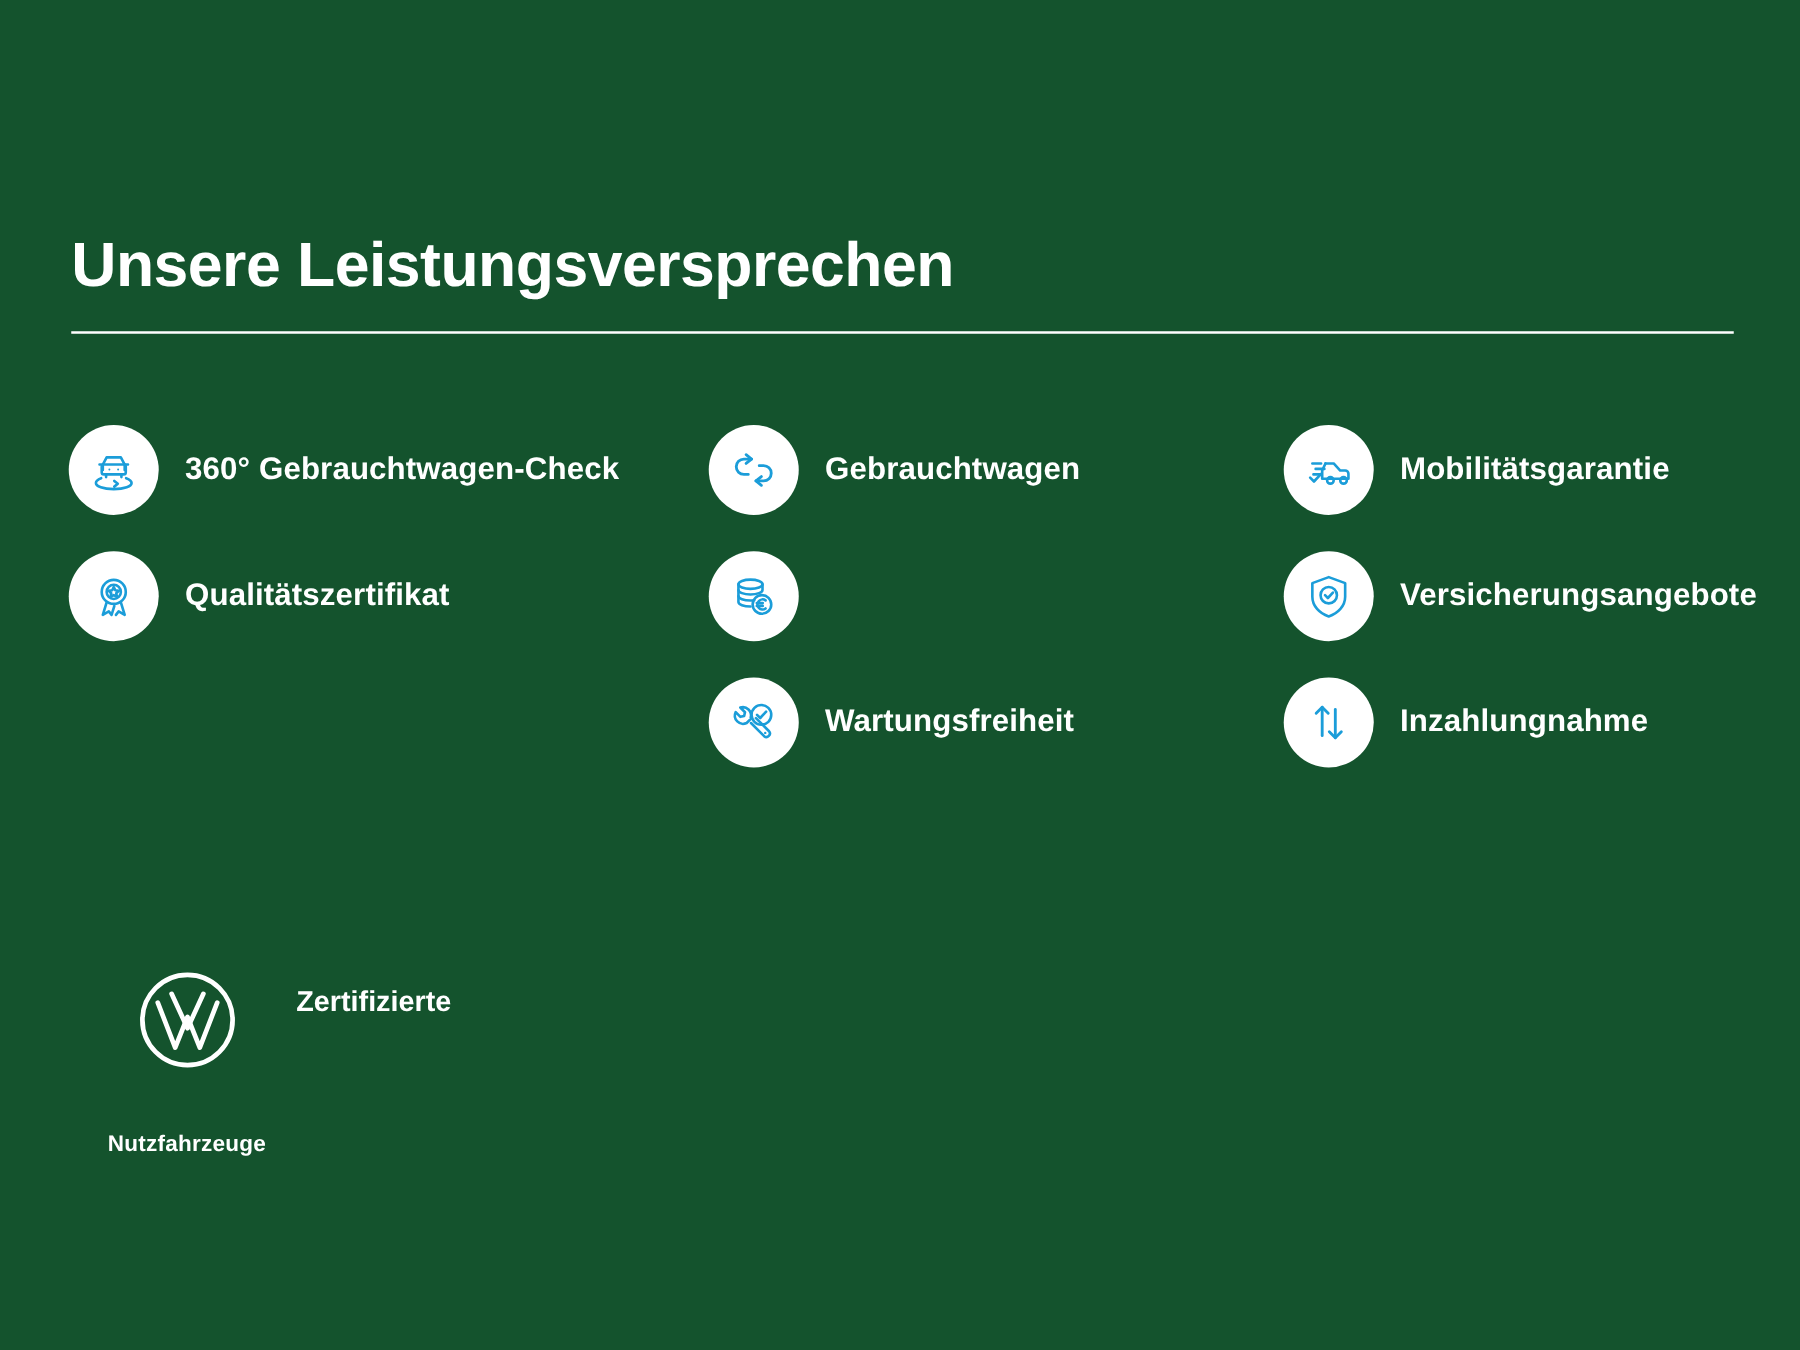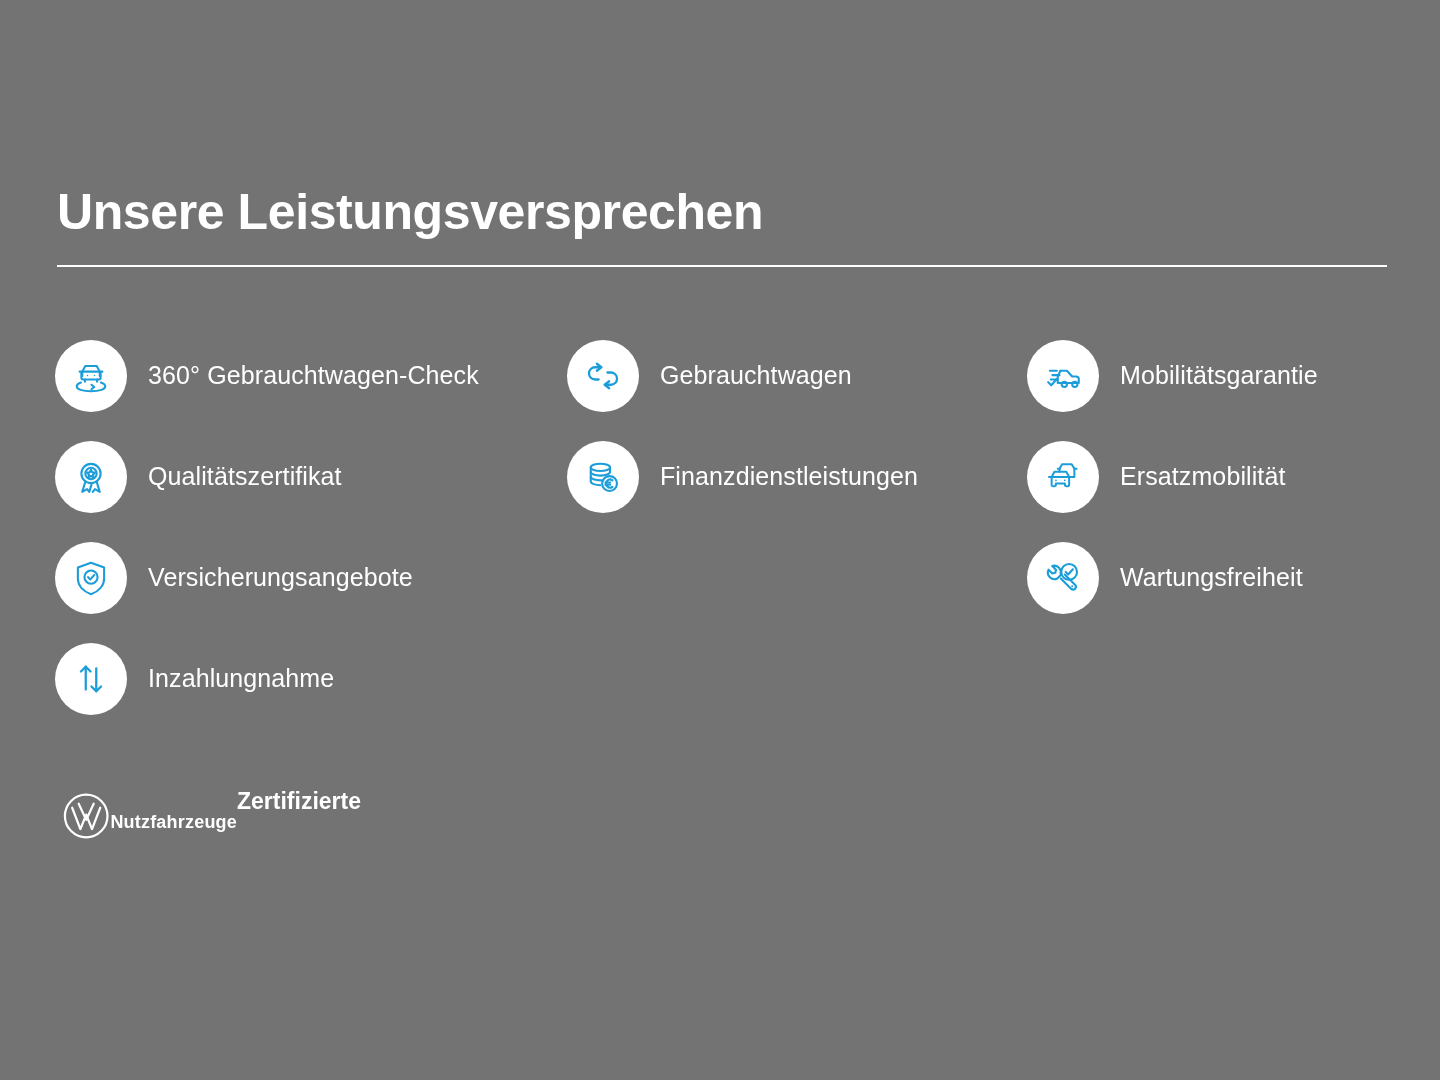--- a/index.html
+++ b/index.html
@@ -11,21 +11,21 @@
     height: 1080px;
     background: #05AEF0;
     font-family: "Liberation Sans", sans-serif;
     overflow: hidden;
     position: relative;
   }
 
   .slide {
     position: absolute;
     inset: 0;
-    background: #737373;
+    background: #14532d;
   }
 
   
   .header {
     position: absolute;
     left: 57px;
     top: 186px;
     width: 1330px;
   }
   .page-title {
@@ -74,42 +74,43 @@
     align-items: center;
     justify-content: center;
   }
   .icon-badge svg {
     display: block;
     width: 42px;
     height: 42px;
   }
   .feature-label {
     font-size: 25px;
-    font-weight: 400;
+    font-weight: 700;
     color: #FFFFFF;
     letter-spacing: 0.1px;
     white-space: nowrap;
     line-height: 1.1;
     text-align: right;
   }
 
   
   .brand {
     position: absolute;
     left: 62px;
     top: 775px;
     display: flex;
     align-items: flex-start;
     gap: 0;
   }
   .brand-mark {
     width: 175px;
     display: flex;
-    flex-direction: row;
+    flex-direction: column;
     align-items: center;
+    gap: 36px;
   }
   .vw-logo {
     width: 82px;
     height: 82px;
     display: block;
   }
   .brand-sub {
     margin-top: 12px;
     font-size: 18px;
     font-weight: 700;
@@ -198,37 +199,22 @@
         <svg viewBox="0 0 48 48" fill="none" stroke="#1B9DD9" stroke-width="2.4" stroke-linecap="round" stroke-linejoin="round">
           <ellipse cx="21" cy="13" rx="11" ry="4.2"></ellipse>
           <path d="M10 13v5.2c0 2.3 4.9 4.2 11 4.2s11-1.9 11-4.2V13"></path>
           <path d="M10 18.5v5.2c0 2.3 4.9 4.2 11 4.2 1.2 0 2.4-.1 3.4-.2"></path>
           <path d="M10 24v5.2c0 2.3 4.9 4.2 11 4.2"></path>
           <circle cx="31.5" cy="31.5" r="8.5"></circle>
           <path d="M34.8 27.8a4.6 4.6 0 1 0 0 7.4"></path>
           <path d="M26.8 30.2h5.4M26.8 32.8h5.4"></path>
         </svg>
       </span>
-      <span class="feature-label">Finanzdienstleistungen</span>
-    </div>
-
-    <div class="feature">
-      <span class="icon-badge">
-        <svg viewBox="0 0 48 48" fill="none" stroke="#1B9DD9" stroke-width="2.3" stroke-linecap="round" stroke-linejoin="round">
-          <path d="M20 18v-3.5l3-5h11l3 5V24h-5"></path>
-          <path d="M18 14.5h2.5M37 14.5h2.5"></path>
-          <path d="M11 29v-5l3.2-6h13.6L31 24v9a1.6 1.6 0 0 1-1.6 1.6h-1.6A1.6 1.6 0 0 1 26.2 33v-1.6H15.8V33a1.6 1.6 0 0 1-1.6 1.6h-1.6A1.6 1.6 0 0 1 11 33z"></path>
-          <path d="M11 24h20"></path>
-          <path d="M8 24h3M31 24h3"></path>
-          <circle cx="16" cy="27.8" r="1" fill="#1B9DD9" stroke="none"></circle>
-          <circle cx="26" cy="27.8" r="1" fill="#1B9DD9" stroke="none"></circle>
-        </svg>
-      </span>
-      <span class="feature-label">Ersatzmobilität</span>
-    </div>
+    </div>
+
 
     <div class="feature">
       <span class="icon-badge">
         <svg viewBox="0 0 48 48" fill="none" stroke="#1B9DD9" stroke-width="2.4" stroke-linecap="round" stroke-linejoin="round">
           <path d="M24 6.5L9 12v12.5C9 33 15.5 39.5 24 42.5c8.5-3 15-9.5 15-18V12z"></path>
           <circle cx="24" cy="23" r="7.5"></circle>
           <path d="M20.6 23l2.6 2.6 4.6-5"></path>
         </svg>
       </span>
       <span class="feature-label">Versicherungsangebote</span>

